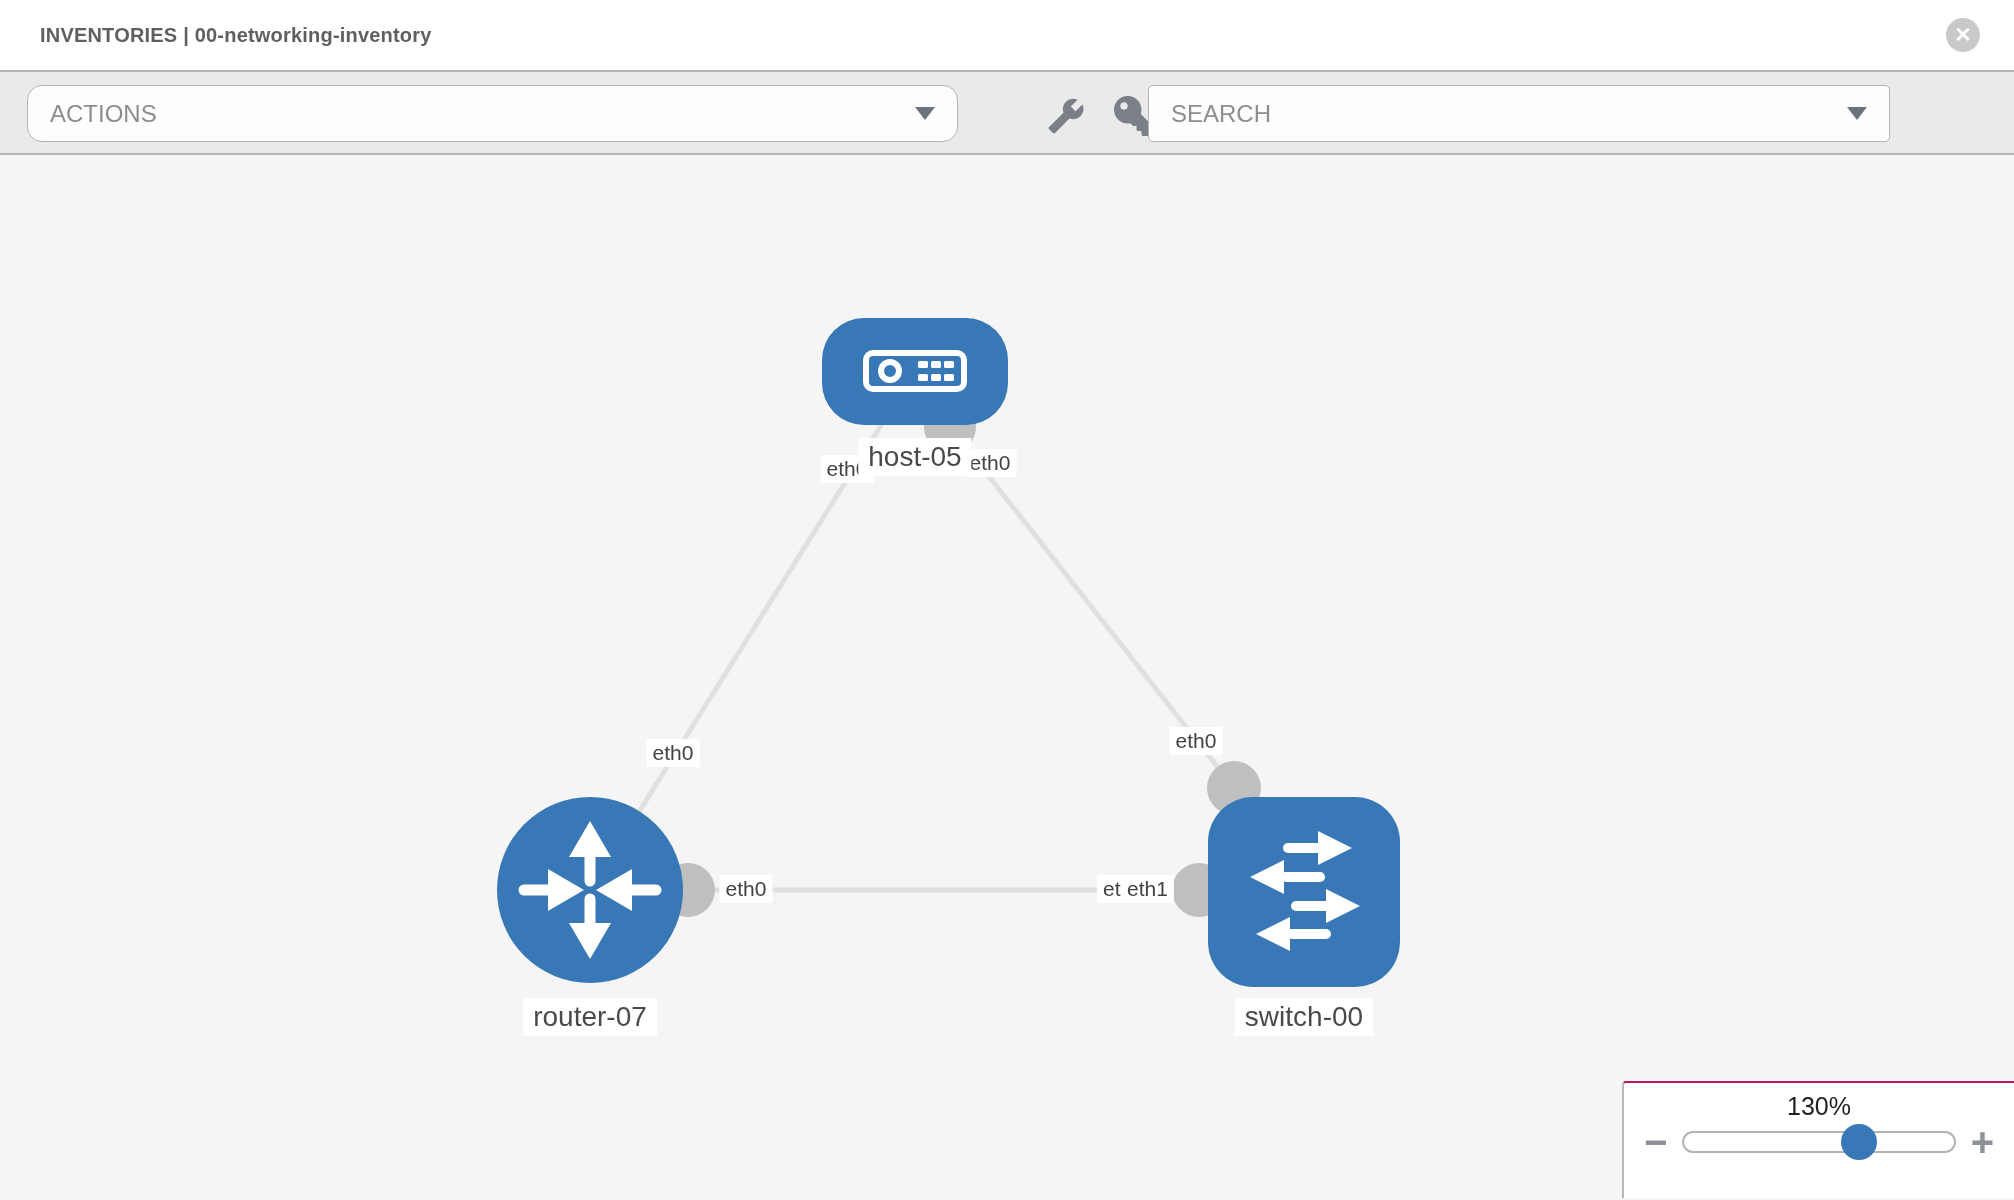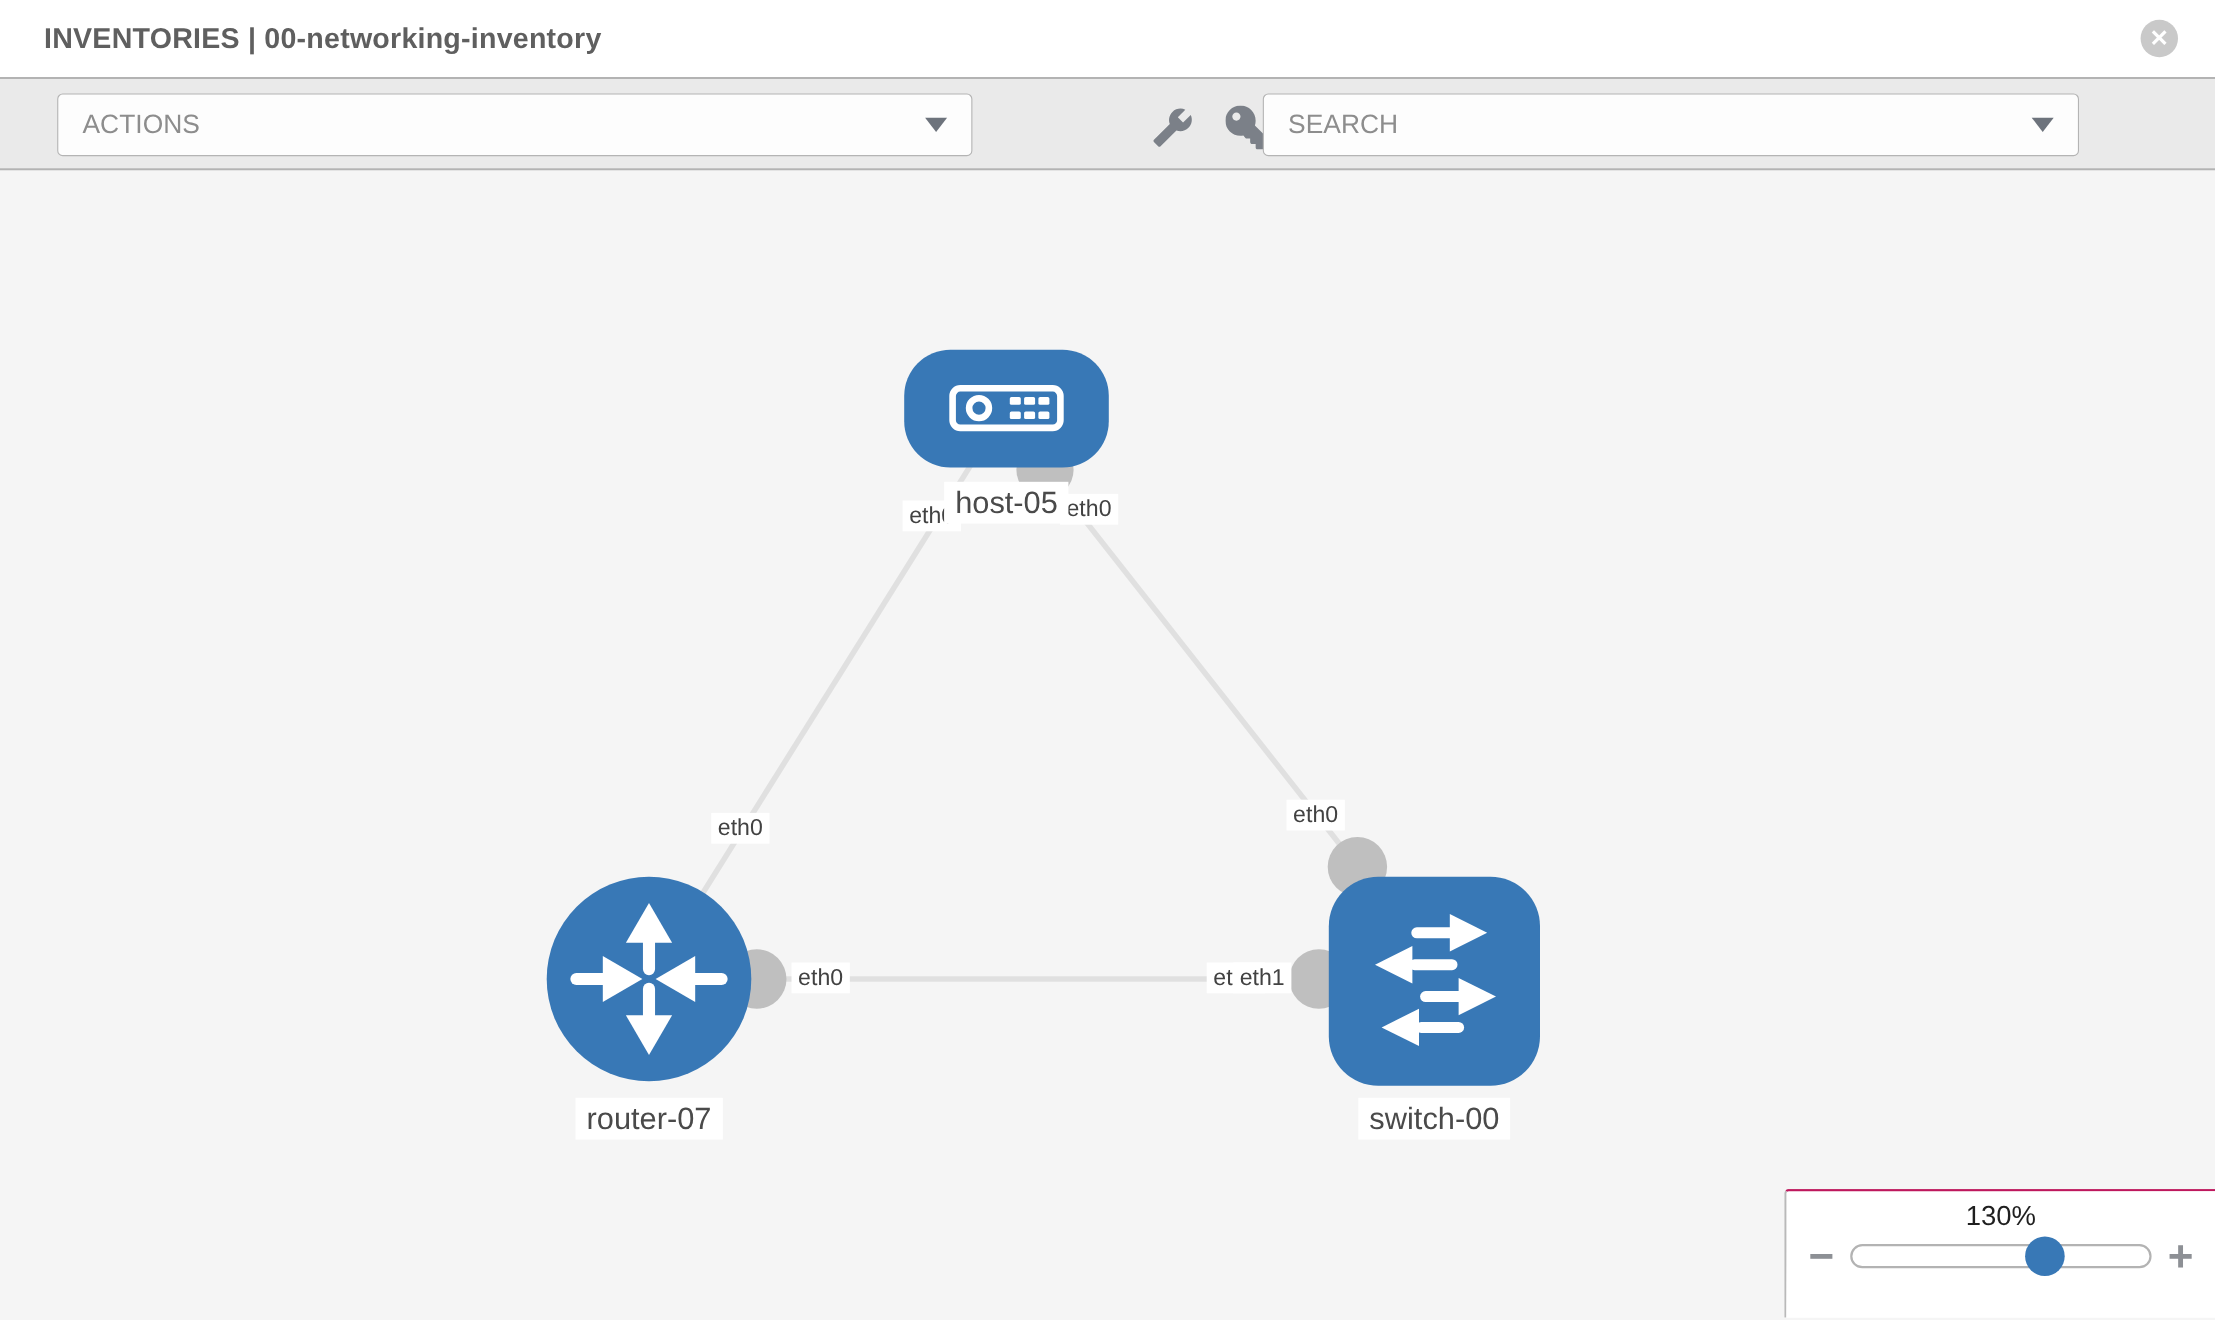--- a/index.html
+++ b/index.html
@@ -8,38 +8,38 @@
     width:2014px; height:1200px; overflow:hidden;
     font-family:"Liberation Sans", sans-serif;
     background:#f5f5f5;
   }
 
   
   .header {
     height:72px; background:#ffffff; border-bottom:2px solid #b3b3b3;
     display:flex; align-items:center; padding:0 34px 0 40px;
   }
-  .page-title { font-size:26px; font-weight:bold; color:#5f5f5f; flex:1; letter-spacing:0.2px; }
+  .page-title { font-size:20px; font-weight:bold; color:#5f5f5f; flex:1; letter-spacing:0.2px; }
   .close-btn {
     width:34px; height:34px; border-radius:50%; background:#c9c9c9;
     color:#ffffff; font-size:21px; font-weight:bold;
     display:flex; align-items:center; justify-content:center; cursor:pointer; user-select:none;
   }
 
   
   .toolbar {
     height:83px; background:#eaeaea; border-bottom:2px solid #b3b3b3; position:relative;
   }
   .select-box {
     position:absolute; top:13px; height:57px;
     background:#fdfdfd; border:1px solid #b4b4b4; border-radius:5px;
     display:flex; align-items:center; padding:0 22px;
     font-size:24px; color:#8d8d8d; cursor:pointer;
   }
-  .actions-box { left:52px;  width:832px; }
+  .actions-box { left:27px;  width:931px;border-radius:15px; }
   .search-box  { left:1148px; width:742px; }
   .caret {
     width:0; height:0; margin-left:auto;
     border-left:10px solid transparent; border-right:10px solid transparent;
     border-top:13px solid #6d737c;
   }
   .tool-btn {
     position:absolute; top:22px; width:52px; height:44px;
     display:flex; align-items:center; justify-content:center; cursor:pointer;
   }

